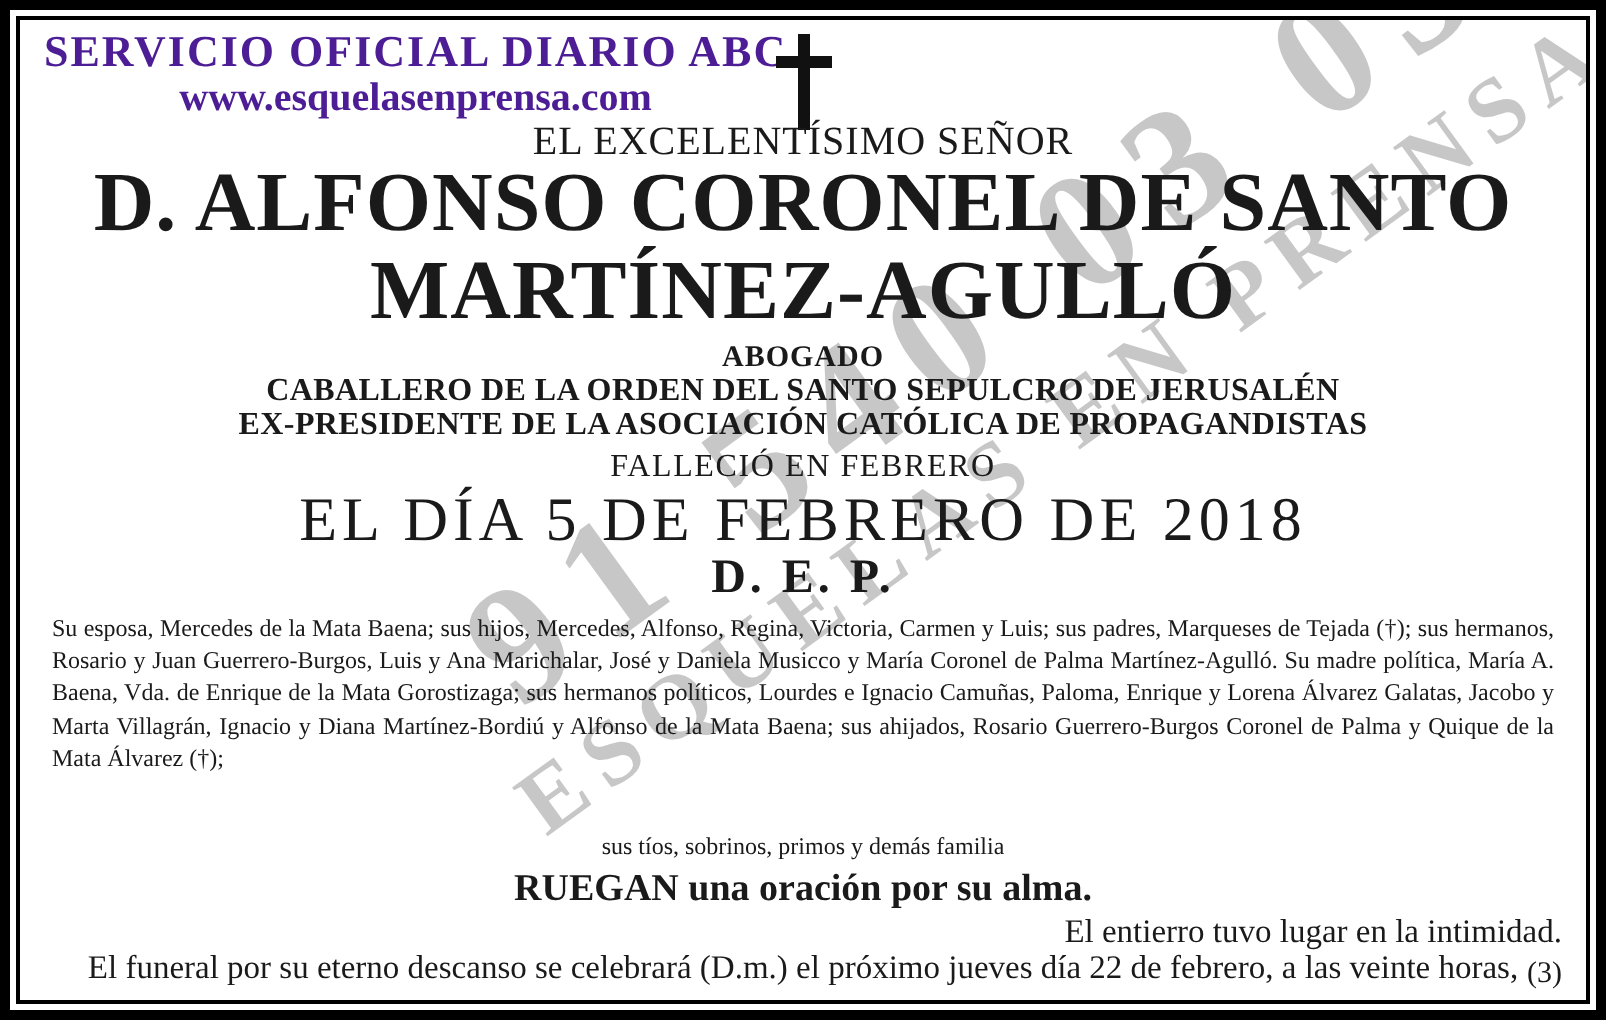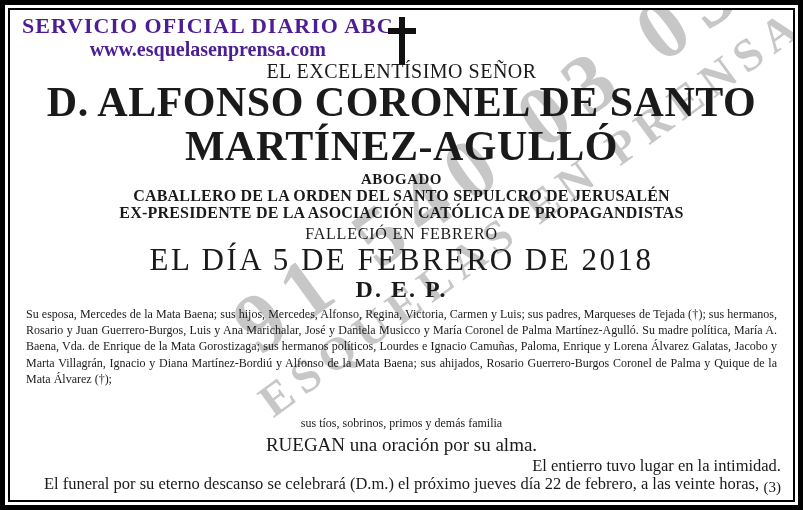--- a/index.html
+++ b/index.html
@@ -54,21 +54,21 @@
   .profession{font-size:15px;font-weight:bold;line-height:16px;margin-top:3px;letter-spacing:0.5px;}
   .title-line{font-size:16px;font-weight:bold;line-height:17px;letter-spacing:0.2px;}
   .death-place{font-size:16px;letter-spacing:0.8px;line-height:18px;margin-top:4px;}
   .death-date{font-size:31px;letter-spacing:2.5px;line-height:33px;}
   .rip{font-size:24px;font-weight:bold;letter-spacing:2px;line-height:26px;}
   .family{
     margin-top:4px;text-align:justify;font-size:12px;line-height:16.2px;
     padding:0 4px;
   }
   .family-last{text-align:center;font-size:12px;line-height:17px;margin-top:28px;}
-  .prayer{font-size:19px;font-weight:normal;line-height:21px;margin-top:2px;}
+  .prayer{font-size:19px;font-weight:bold;line-height:21px;margin-top:2px;}
   .burial{font-size:16.5px;line-height:18px;margin-top:2px;text-align:right;}
   .funeral{font-size:16.5px;line-height:17.5px;}
   .page-number{
     position:absolute;right:12px;bottom:4px;z-index:3;
     font-size:15px;color:#1a1a1a;
   }
 </style>
 </head>
 <body>
 

